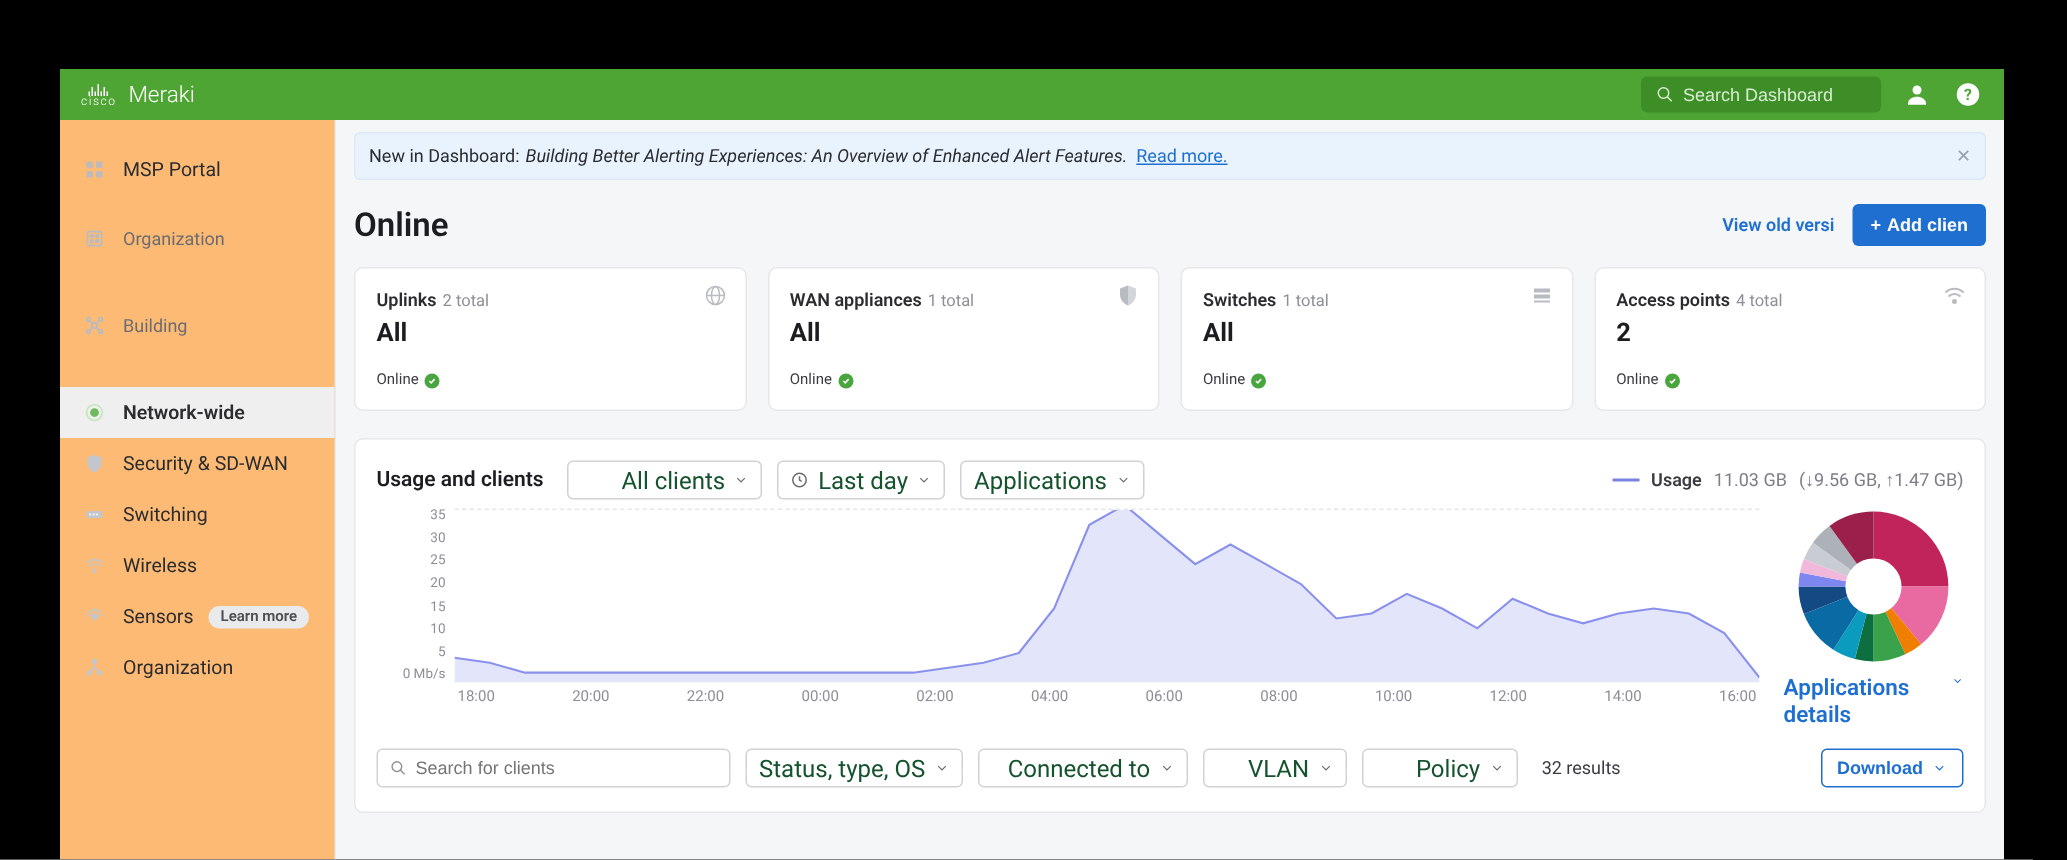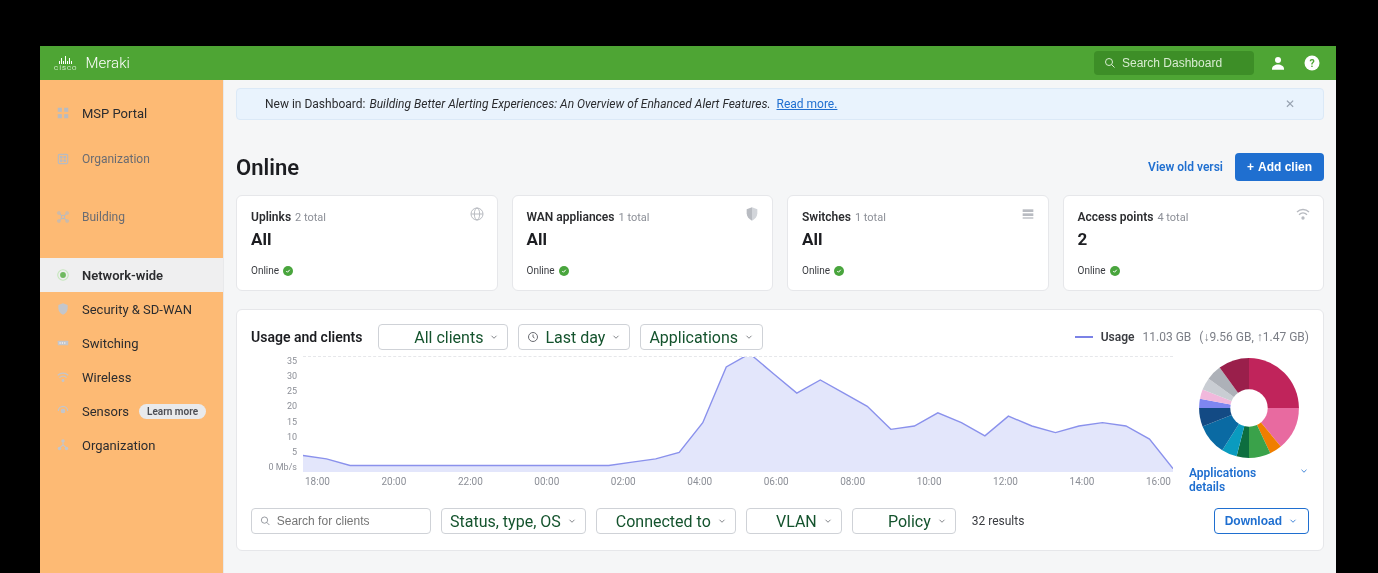--- a/index.html
+++ b/index.html
@@ -27,21 +27,21 @@
 
   .side-row { display:flex; align-items:center; gap:10px; padding:0 14px; height:34px; font-size:13px; color:#2b2c2f; cursor:pointer;}
   .side-row.light { color:#6a6c72; font-size:12px;}
   .side-row.selected { background:#efeff0; font-weight:600;}
   .side-icon { width:18px; height:18px; display:flex; align-items:center; justify-content:center; color:#b8bbc1;}
   .side-gap { height:12px;}
   .side-sub { padding-left:38px; font-size:12px; color:#6a6c72; margin-top:-6px; height:18px;}
   .pill { background:#e9eaec; border-radius:10px; font-size:10px; padding:2px 8px; color:#4c4e54; font-weight:600;}
 
   
-  .banner { margin:8px 12px 17px 12px; background:#e9f3fd; border:1px solid #dbe9f7; border-radius:4px; padding:8px 28px; font-size:12px; color:#2b2c2f; display:flex; align-items:flex-end;}
+  .banner { margin:8px 12px 0 12px; background:#e9f3fd; border:1px solid #dbe9f7; border-radius:4px; padding:8px 9px; font-size:12px; color:#2b2c2f; display:flex; align-items:flex-end;}
   .banner .new { color:#2b2c2f; margin-right:4px;}
   .banner .ital { font-style:italic; margin-right:6px;}
   .banner a { color:#1f6fd0; text-decoration:underline; }
   .banner .close { margin-left:auto; color:#97a2b0; cursor:pointer;}
 
   
   .title-row { display:flex; align-items:center; padding:16px 12px 0 12px;}
   .title-row h1 { font-size:22px; font-weight:600; color:#1c1d21;}
   .title-row .right { margin-left:auto; display:flex; align-items:center; gap:12px;}
   .link-blue { color:#1f6fd0; font-size:12px; font-weight:600; cursor:pointer;}
@@ -72,24 +72,24 @@
 
   .chart-body { display:flex; gap:16px; margin-top:6px;}
   .chart-area { flex:1; position:relative; height:136px;}
   .y-axis { position:absolute; left:0; top:0; bottom:20px; width:50px; display:flex; flex-direction:column; justify-content:space-between; align-items:flex-end; font-size:9px; color:#8c8f97; padding-right:4px;}
   .plot { position:absolute; left:52px; right:0; top:0; bottom:20px; border-top:1px dashed #e6e7ea;}
   .plot svg{ width:100%; height:100%; display:block;}
   .x-axis { position:absolute; left:52px; right:0; bottom:0; height:16px; display:flex; justify-content:space-between; font-size:10px; color:#8c8f97; padding:0 2px;}
 
   .donut-col { width:120px; display:flex; flex-direction:column; align-items:center; justify-content:flex-end;}
   .donut { width:104px; height:104px;}
-  .app-det { color:#1f6fd0; font-size:12px; font-weight:600; display:flex; align-items:flex-start; gap:4px; margin-top:6px; cursor:pointer;}
+  .app-det { color:#1f6fd0; font-size:15px; font-weight:600; display:flex; align-items:flex-start; gap:4px; margin-top:6px; cursor:pointer;}
 
   .filters { display:flex; align-items:center; gap:10px; margin-top:14px;}
-  .search-clients { border:1px solid #cfd2d7; border-radius:4px; height:26px; padding:0 8px; display:flex; align-items:center; gap:6px; width:180px;}
+  .search-clients { border:1px solid #cfd2d7; border-radius:4px; height:26px; padding:0 8px; display:flex; align-items:center; gap:6px; width:236px;}
   .search-clients input{ border:none; outline:none; font-size:12px; width:100%; background:transparent;}
   .results { font-size:12px; color:#3a3c41; margin-left:6px;}
   .dl-btn { margin-left:auto; border:1px solid #1f6fd0; color:#1f6fd0; background:#fff; border-radius:4px; height:26px; padding:0 10px; font-size:12px; font-weight:600; display:flex; align-items:center; gap:6px; cursor:pointer;}
 
   .chev{width:10px;height:10px;}
 </style>
 </head>
 <body>
 
 <div class="outer">

